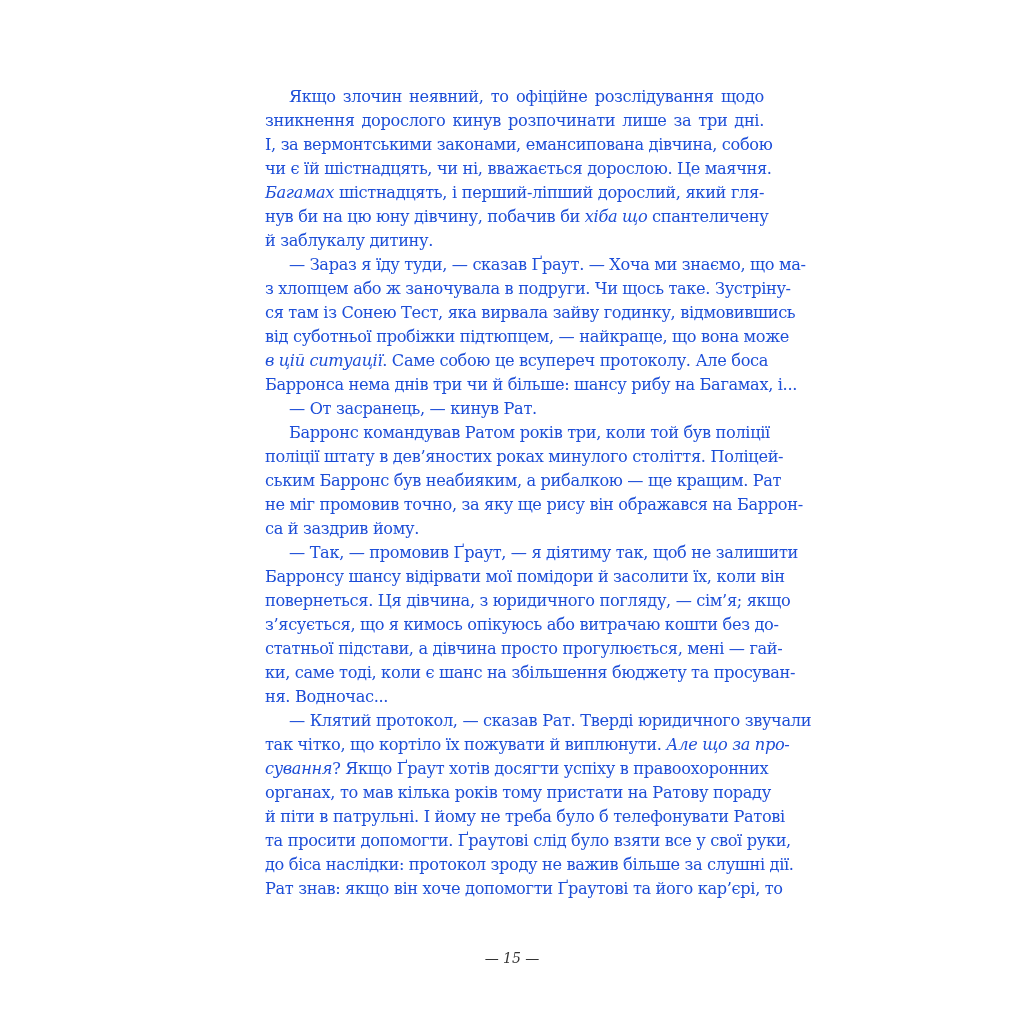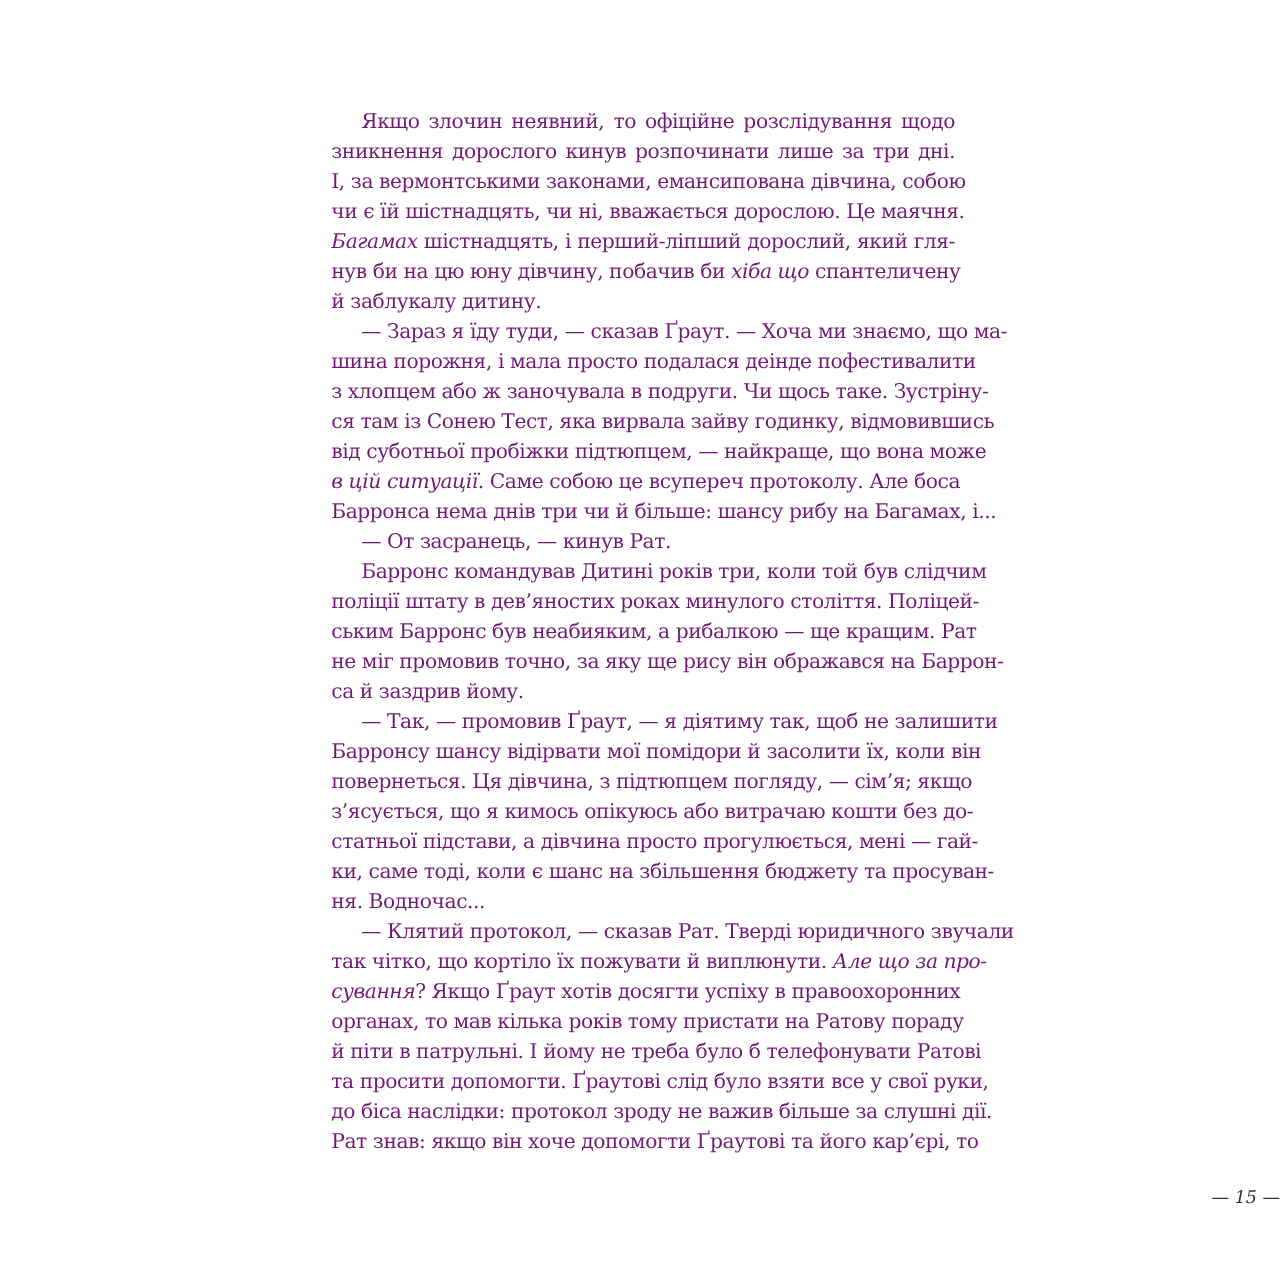--- a/index.html
+++ b/index.html
@@ -8,72 +8,71 @@
     position: absolute; left: 0; top: 0; width: 1024px; height: 1024px; background: #ffffff;
   }
   .text-block {
     position: absolute;
     left: 265px;
     top: 85px;
     width: 499px;
     font-family: "DejaVu Serif", serif;
     font-size: 16.2px;
     line-height: 24px;
-    color: #701a75;
+    color: #1d4ed8;
     letter-spacing: -0.35px;
   }
   .line {
     display: block;
     height: 24px;
     white-space: nowrap;
     text-align: justify;
     text-align-last: justify;
   }
   .line.last { text-align-last: left; }
   .line.indent { padding-left: 24px; }
   .seg-i { font-style: italic; }
   .page-number {
     position: absolute;
     left: 0; width: 1024px;
     top: 950px;
-    text-align: right;
+    text-align: center;
     font-family: "DejaVu Serif", serif;
     font-style: italic;
     font-size: 14px;
     color: #333333;
   }
 </style>
 </head>
 <body>
 
 <div class="page">
   <div class="text-block" id="text-block">
       <span class="line indent"><span>Якщо злочин неявний, то офіційне розслідування щодо</span></span>
       <span class="line"><span>зникнення дорослого кинув розпочинати лише за три дні.</span></span>
       <span class="line"><span>І, за вермонтськими законами, емансипована дівчина, собою</span></span>
       <span class="line"><span>чи є їй шістнадцять, чи ні, вважається дорослою. Це маячня.</span></span>
       <span class="line"><span class="seg-i">Багамах</span><span> шістнадцять, і перший-ліпший дорослий, який гля-</span></span>
       <span class="line"><span>нув би на цю юну дівчину, побачив би </span><span class="seg-i">хіба що</span><span> спантеличену</span></span>
       <span class="line last"><span>й заблукалу дитину.</span></span>
       <span class="line indent"><span>— Зараз я їду туди, — сказав Ґраут. — Хоча ми знаємо, що ма-</span></span>
-      <span class="line"><span>шина порожня, і мала просто подалася деінде пофестивалити</span></span>
       <span class="line"><span>з хлопцем або ж заночувала в подруги. Чи щось таке. Зустріну-</span></span>
       <span class="line"><span>ся там із Сонею Тест, яка вирвала зайву годинку, відмовившись</span></span>
       <span class="line"><span>від суботньої пробіжки підтюпцем, — найкраще, що вона може</span></span>
       <span class="line"><span class="seg-i">в цій ситуації</span><span>. Саме собою це всупереч протоколу. Але боса</span></span>
       <span class="line last"><span>Барронса нема днів три чи й більше: шансу рибу на Багамах, і...</span></span>
       <span class="line indent last"><span>— От засранець, — кинув Рат.</span></span>
-      <span class="line indent"><span>Барронс командував Дитині років три, коли той був слідчим</span></span>
+      <span class="line indent"><span>Барронс командував Ратом років три, коли той був поліції</span></span>
       <span class="line"><span>поліції штату в дев’яностих роках минулого століття. Поліцей-</span></span>
       <span class="line"><span>ським Барронс був неабияким, а рибалкою — ще кращим. Рат</span></span>
       <span class="line"><span>не міг промовив точно, за яку ще рису він ображався на Баррон-</span></span>
       <span class="line last"><span>са й заздрив йому.</span></span>
       <span class="line indent"><span>— Так, — промовив Ґраут, — я діятиму так, щоб не залишити</span></span>
       <span class="line"><span>Барронсу шансу відірвати мої помідори й засолити їх, коли він</span></span>
-      <span class="line"><span>повернеться. Ця дівчина, з підтюпцем погляду, — сім’я; якщо</span></span>
+      <span class="line"><span>повернеться. Ця дівчина, з юридичного погляду, — сім’я; якщо</span></span>
       <span class="line"><span>з’ясується, що я кимось опікуюсь або витрачаю кошти без до-</span></span>
       <span class="line"><span>статньої підстави, а дівчина просто прогулюється, мені — гай-</span></span>
       <span class="line"><span>ки, саме тоді, коли є шанс на збільшення бюджету та просуван-</span></span>
       <span class="line last"><span>ня. Водночас...</span></span>
       <span class="line indent"><span>— Клятий протокол, — сказав Рат. Тверді юридичного звучали</span></span>
       <span class="line"><span>так чітко, що кортіло їх пожувати й виплюнути. </span><span class="seg-i">Але що за про-</span></span>
       <span class="line"><span class="seg-i">сування</span><span>? Якщо Ґраут хотів досягти успіху в правоохоронних</span></span>
       <span class="line"><span>органах, то мав кілька років тому пристати на Ратову пораду</span></span>
       <span class="line"><span>й піти в патрульні. І йому не треба було б телефонувати Ратові</span></span>
       <span class="line"><span>та просити допомогти. Ґраутові слід було взяти все у свої руки,</span></span>

